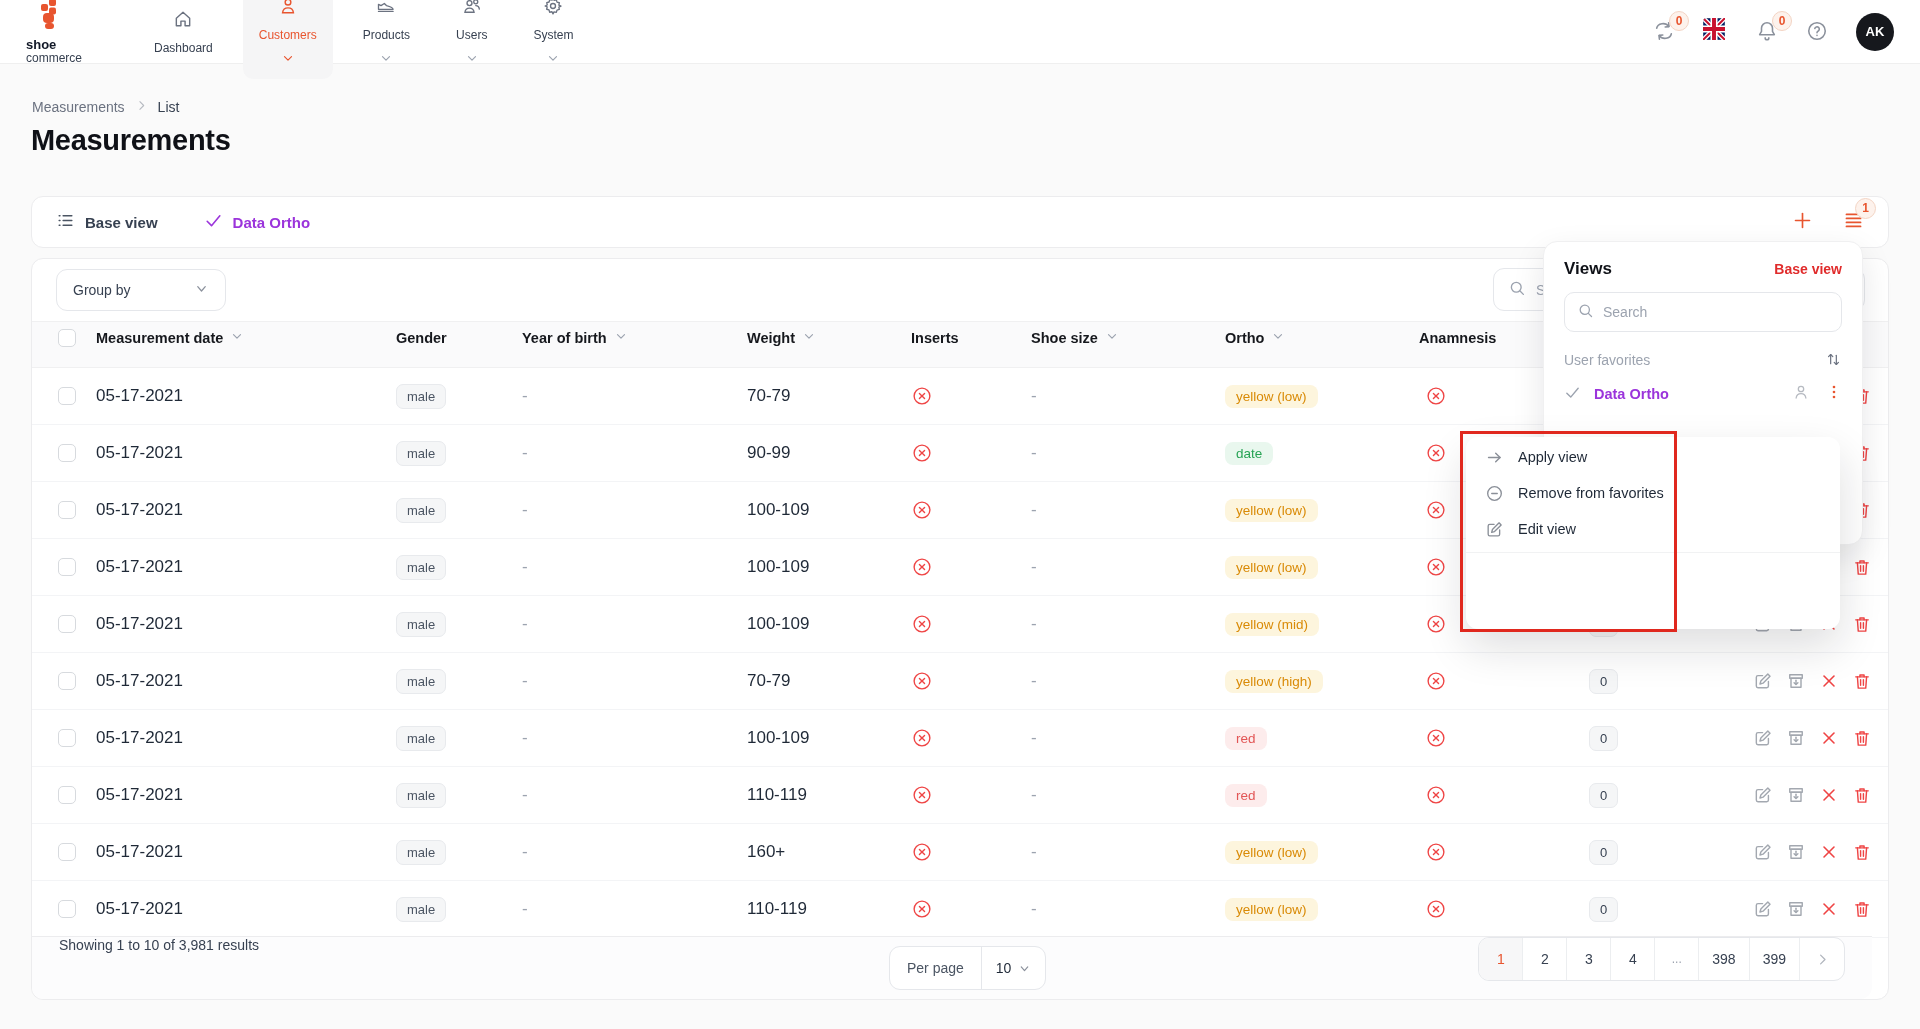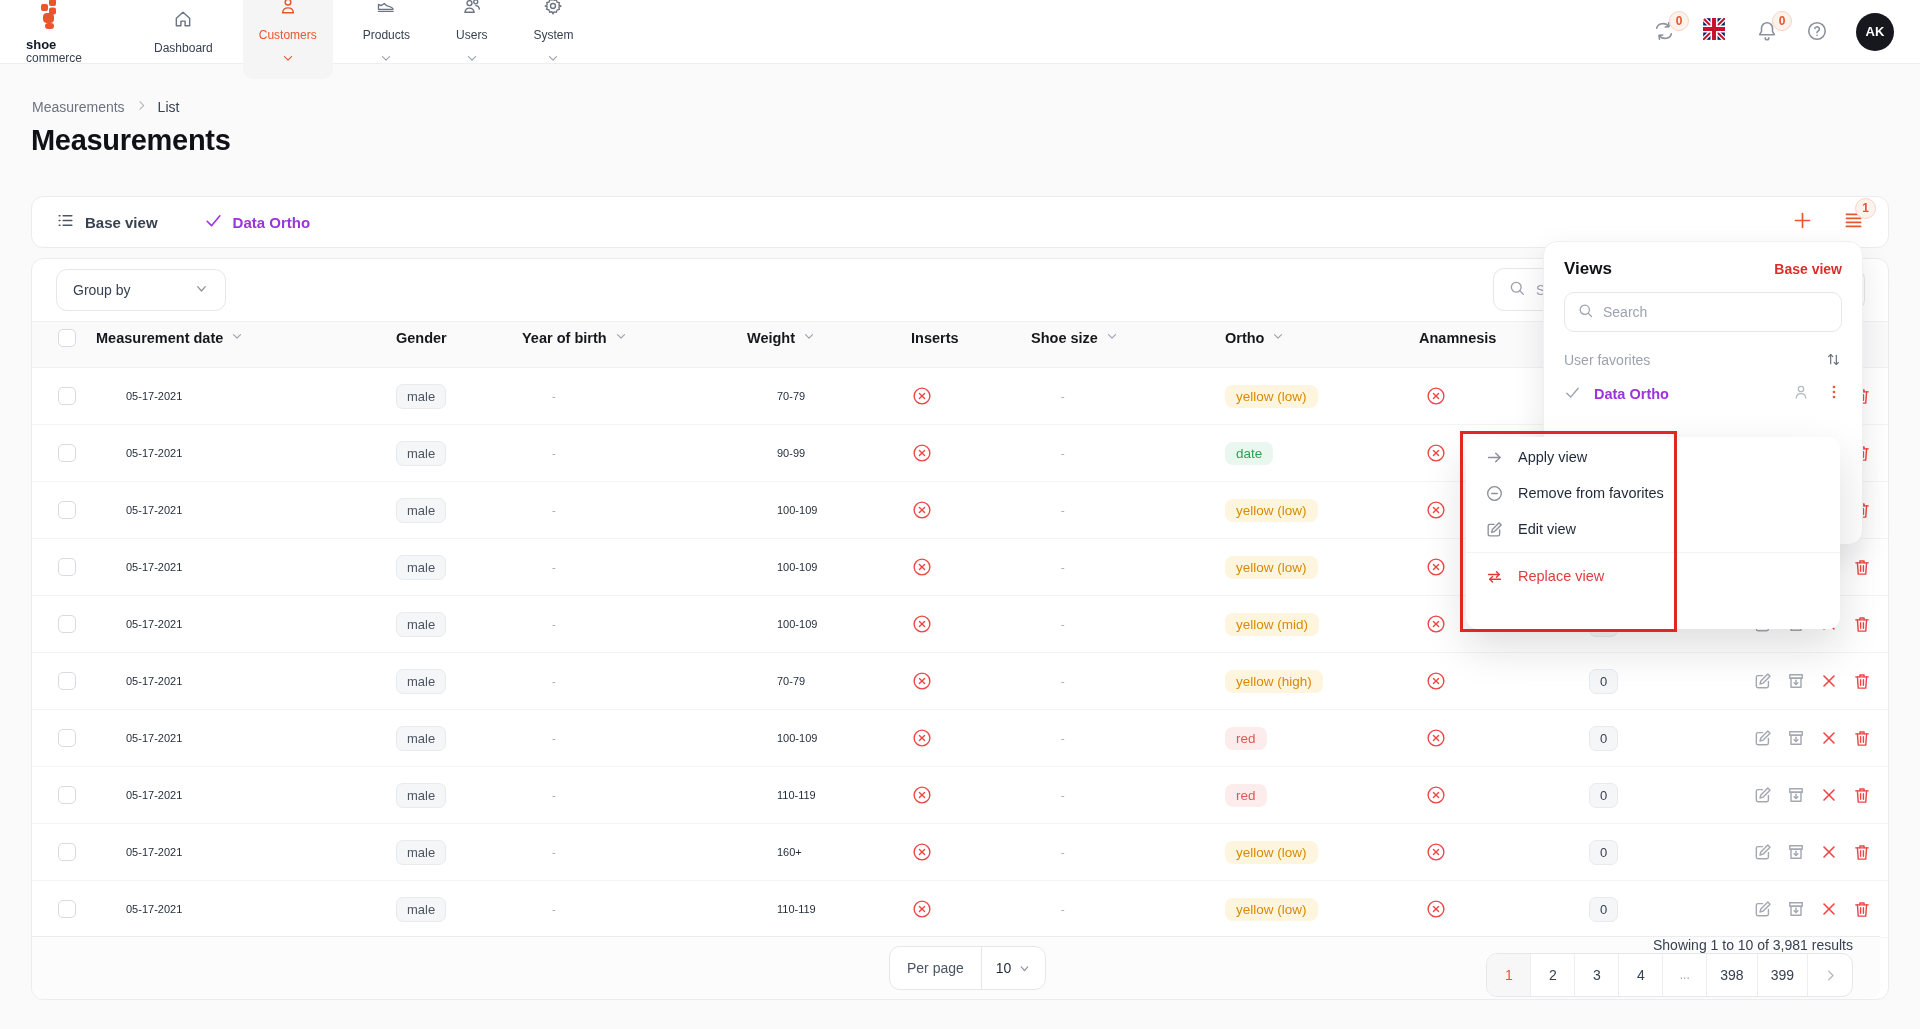--- a/index.html
+++ b/index.html
@@ -74,40 +74,40 @@
 
   
   .grid-row { display:grid; grid-template-columns:64px 300px 126px 225px 164px 120px 194px 194px 170px 100px 1fr;
     align-items:center; }
   .thead { height:47px; background:#fafafb; border-top:1px solid #f0f0f1; border-bottom:1px solid #f0f0f1; }
   .th { display:flex; align-items:center; gap:7px; font-size:14.5px; font-weight:bold; color:#16181d; }
   .th .sort svg { width:14px; height:14px; stroke:#9ca3af; }
   .trow { height:57px; border-bottom:1px solid #f3f4f6; }
   .cell-check { padding-left:26px; }
   .checkbox { width:18px; height:18px; border:1.5px solid #d7dade; border-radius:5px; background:#fff; cursor:pointer; }
-  .td-text { font-size:11px; color:#1f2937;margin-left:30px; }
+  .td-text { font-size:17px; color:#1f2937; }
   .td-dash { color:#9ca3af; }
   .pill { display:inline-block; font-size:13px; color:#4b5563; background:#f5f6f7; border:1px solid #e8eaed;
     border-radius:7px; padding:4px 10px; }
   .circle-x svg { width:22px; height:22px; stroke:#ef4444; display:block; }
   .ortho-badge { display:inline-block; font-size:13.5px; border-radius:8px; padding:4px 11px; font-weight:normal; }
   .ortho-yellow { background:#fdf5dd; color:#d98a06; }
   .ortho-green  { background:#e9f7ee; color:#27a354; }
   .ortho-red    { background:#fdecec; color:#e25555; }
   .count-chip { display:inline-flex; min-width:29px; height:25px; align-items:center; justify-content:center;
     font-size:13px; color:#374151; background:#f5f6f7; border:1px solid #e8eaed; border-radius:7px; }
   .cell-actions { display:flex; justify-content:flex-end; align-items:center; gap:13px; padding-right:16px; }
   .row-action { cursor:pointer; line-height:0; }
   .row-action svg { width:20px; height:20px; }
   .act-gray svg { stroke:#a3a8b0; }
   .act-red svg { stroke:#ef4444; }
 
   
-  .tfooter { position:absolute; left:0; right:8px; bottom:0; height:63px; background:#fcfcfd;
-    border-top:1px solid #ececee; border-radius:0 0 12px 12px; display:flex; align-items:flex-end; padding:0 27px;flex-direction:column; }
+  .tfooter { position:absolute; left:0; right:16px; bottom:0; height:63px; background:#fcfcfd;
+    border-top:1px solid #ececee; border-radius:0 0 12px 12px; display:flex; align-items:flex-start; padding:0 27px; }
   .summary { font-size:14px; color:#374151; }
   .perpage { position:absolute; left:857px; top:9px; height:44px; display:flex; align-items:center;
     border:1px solid #e5e7eb; border-radius:11px; background:#fff; overflow:hidden; }
   .perpage .pp-label { padding:0 17px; font-size:14px; color:#4b5563; height:100%; display:flex; align-items:center;
     border-right:1px solid #e5e7eb; }
   .perpage .pp-value { padding:0 14px; font-size:14px; color:#1f2937; display:flex; align-items:center; gap:7px; cursor:pointer; }
   .perpage .pp-value svg { width:13px; height:13px; stroke:#8b919c; }
   .pagination { margin-left:auto; display:flex; height:44px; border:1px solid #e5e7eb; border-radius:11px;
     background:#fff; overflow:hidden; }
   .page-cell { min-width:44px; padding:0 13px; display:flex; align-items:center; justify-content:center;
@@ -937,27 +937,18 @@
   </div>
 
   <div class="ctx-item ">
     <span class="ic"><svg viewBox="0 0 24 24" fill="none" stroke-width="1.7" stroke-linecap="round" stroke-linejoin="round">
             <path d="M11.5 5.5 H6 a2 2 0 0 0-2 2 V18 a2 2 0 0 0 2 2 h10.5 a2 2 0 0 0 2-2 v-5.5"></path>
             <path d="M17.8 3.6 l2.6 2.6 L12 14.6 l-3.6 1 1-3.6 Z"></path>
           </svg></span>
     <span>Edit view</span>
   </div>
   <div class="ctx-divider"></div>
-  <div class="ctx-item danger">
-    <span class="ic"><svg viewBox="0 0 24 24" fill="none" stroke-width="1.8" stroke-linecap="round" stroke-linejoin="round">
-            <path d="M4.5 9.5 H18"></path>
-            <polyline points="14.5 6 18 9.5 14.5 13"></polyline>
-            <path d="M19.5 15.5 H6"></path>
-            <polyline points="9.5 12 6 15.5 9.5 19"></polyline>
-          </svg></span>
-    <span>Replace view</span>
-  </div>
 
     </div>
 
   <div class="annotation-rect"></div>
 
 </div>
 
 </body></html>

